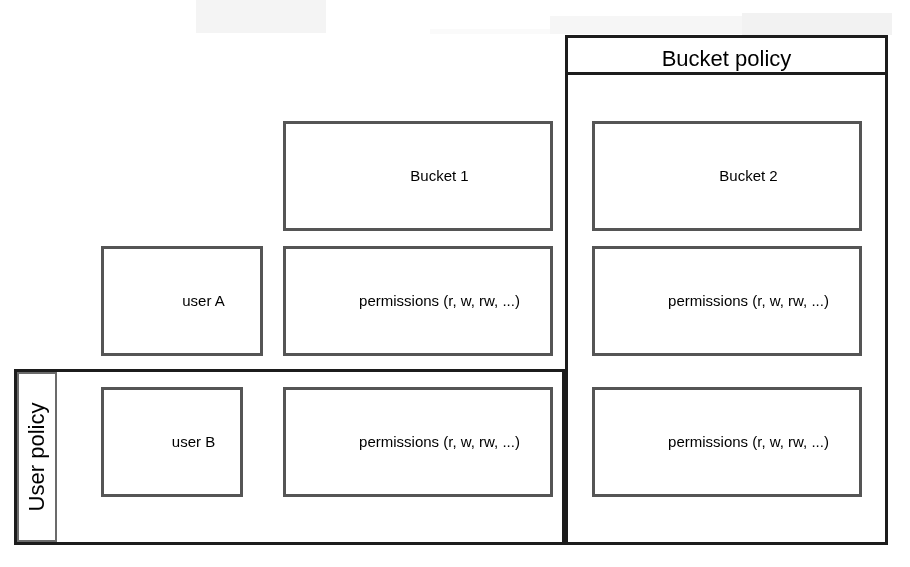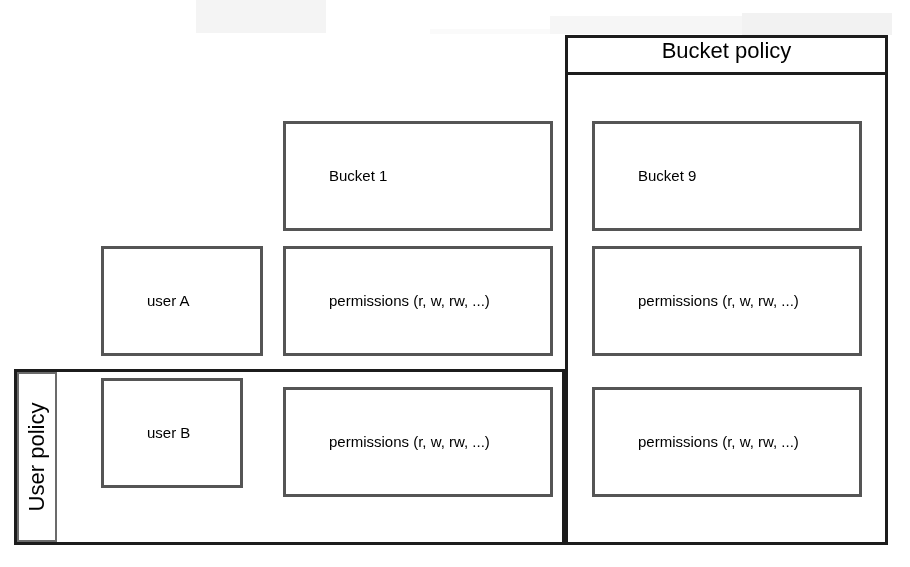--- a/index.html
+++ b/index.html
@@ -44,39 +44,39 @@
   .card {
     border: 3px solid #555555;
   }
 
   .label {
     position: absolute;
     left: 0;
     right: 0;
     top: 50%;
     transform: translateY(-50%);
-    text-align: left;
+    text-align: center;
     font-size: 15px;
     color: #000000;
     line-height: 1.2;
     white-space: nowrap;
     margin-left: 43px;
   }
 
   
   .title-bar {
     position: absolute;
     left: 0;
     right: 0;
     top: 0;
     height: 37px;
     border-bottom: 3px solid #1c1c1c;
     box-sizing: border-box;
     display: flex;
-    align-items: flex-start;
+    align-items: flex-end;
     justify-content: center;
   }
   .title-text {
     font-size: 22px;
     color: #000000;
     white-space: nowrap;
   }
 
   
   .vlabel-cell {
@@ -117,36 +117,36 @@
 
   <div class="vlabel-cell" style="left:17px; top:372px; width:40px; height:170px;">
     <span class="vlabel-text">User policy</span>
   </div>
 
   <div class="box card" style="left:283px; top:121px; width:270px; height:110px;">
     <span class="label">Bucket 1</span>
   </div>
 
   <div class="box card" style="left:592px; top:121px; width:270px; height:110px;">
-    <span class="label">Bucket 9</span>
+    <span class="label">Bucket 2</span>
   </div>
 
   <div class="box card" style="left:101px; top:246px; width:162px; height:110px;">
     <span class="label">user A</span>
   </div>
 
   <div class="box card" style="left:283px; top:246px; width:270px; height:110px;">
     <span class="label">permissions (r, w, rw, ...)</span>
   </div>
 
   <div class="box card" style="left:592px; top:246px; width:270px; height:110px;">
     <span class="label">permissions (r, w, rw, ...)</span>
   </div>
 
-  <div class="box card" style="left:101px; top:378px; width:142px; height:110px;">
+  <div class="box card" style="left:101px; top:387px; width:142px; height:110px;">
     <span class="label">user B</span>
   </div>
 
   <div class="box card" style="left:283px; top:387px; width:270px; height:110px;">
     <span class="label">permissions (r, w, rw, ...)</span>
   </div>
 
   <div class="box card" style="left:592px; top:387px; width:270px; height:110px;">
     <span class="label">permissions (r, w, rw, ...)</span>
   </div>

